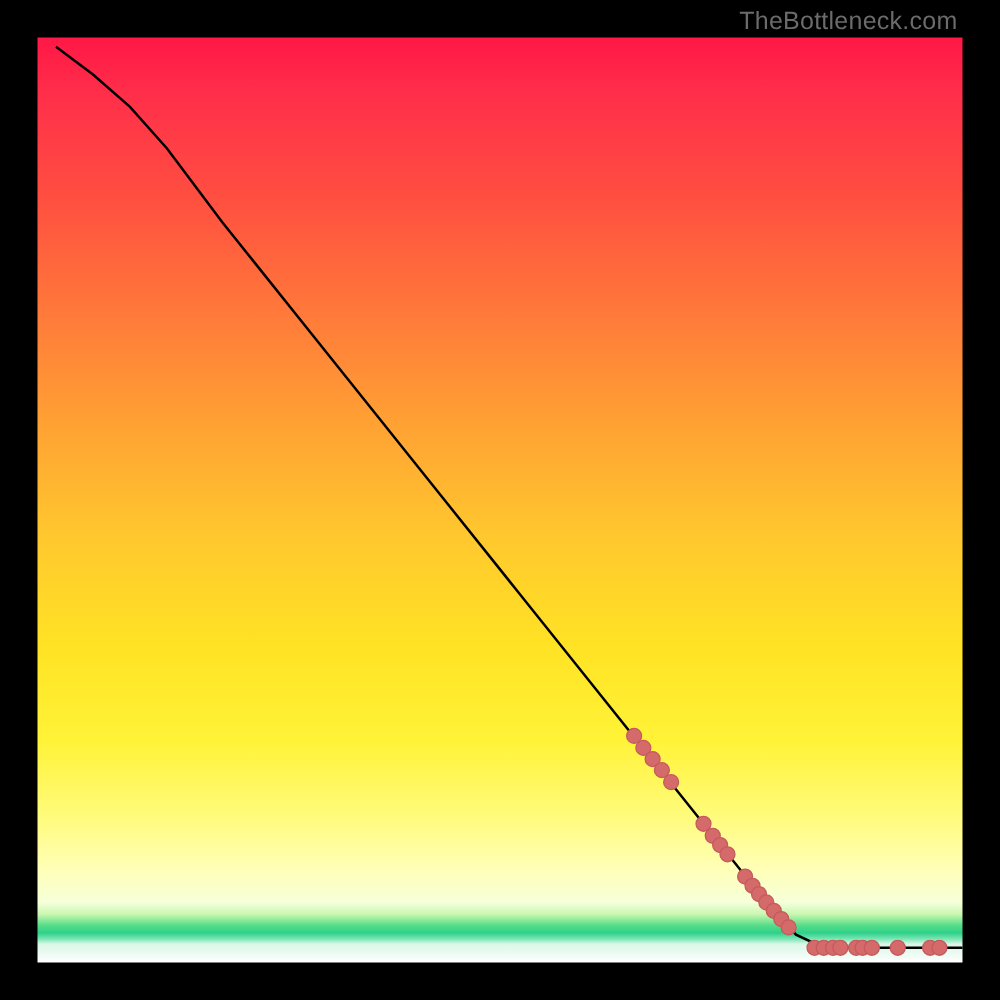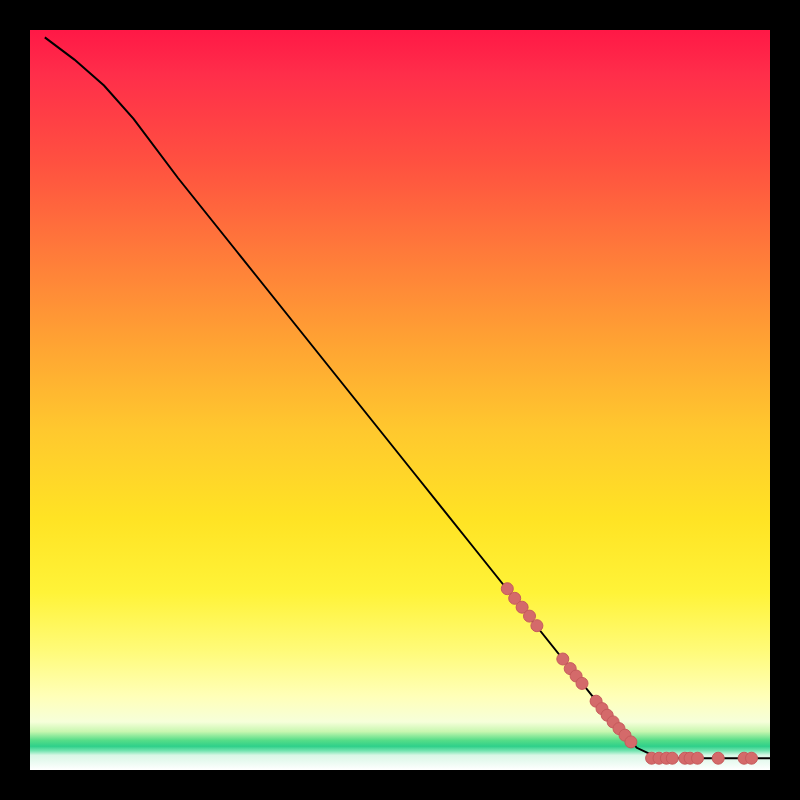--- a/index.html
+++ b/index.html
@@ -71,20 +71,21 @@
   .dot {
     fill: #d46a6a;
     stroke: #c65a5c;
     stroke-width: 1;
   }
 </style>
 </head>
 <body>
 
 <div class="outer">
+  <div class="watermark">TheBottleneck.com</div>
 
   <div class="plot">
     <svg class="curve" viewBox="0 0 740 740" preserveAspectRatio="none">
       <path id="curve-path" class="linepath" d="M14.8 7.4 L44.4 29.6 L74.0 55.5 L103.6 88.8 L148.0 148.0 L207.2 222.0 L266.4 296.0 L325.6 370.0 L384.8 444.0 L444.0 518.0 L503.2 592.0 L562.4 666.0 L606.8 717.8 L629.0 728.2 L740.0 728.2"></path>
       <g id="dots-group">
           <circle cx="477.3" cy="558.7" r="6" class="dot"></circle>
           <circle cx="484.7" cy="568.3" r="6" class="dot"></circle>
           <circle cx="492.1" cy="577.2" r="6" class="dot"></circle>
           <circle cx="499.5" cy="586.1" r="6" class="dot"></circle>
           <circle cx="506.9" cy="595.7" r="6" class="dot"></circle>

